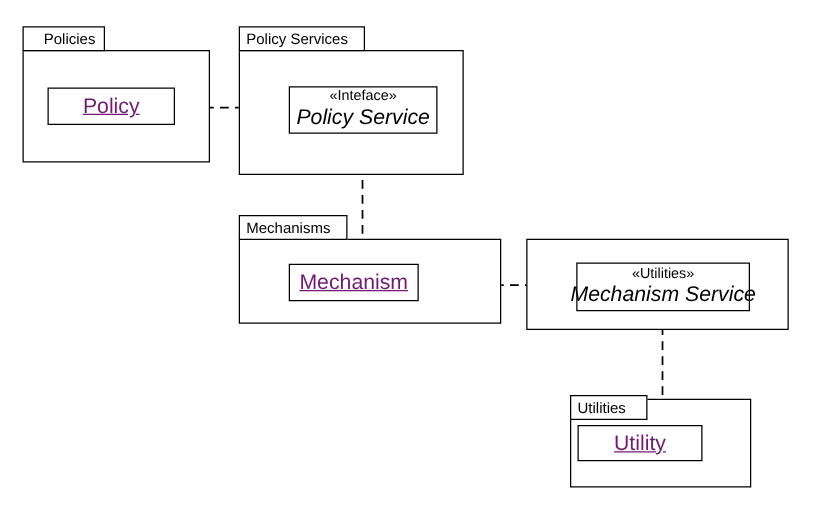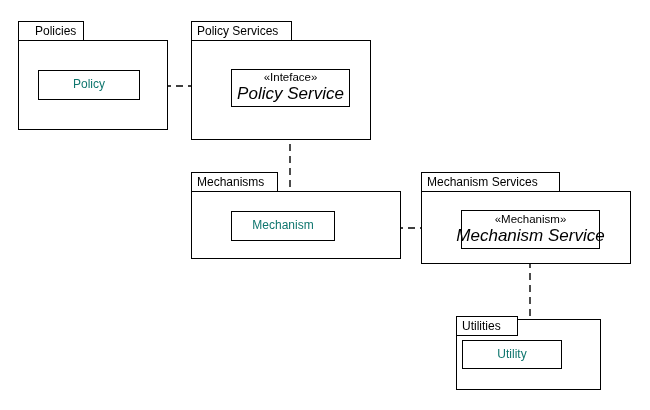--- a/index.html
+++ b/index.html
@@ -53,24 +53,25 @@
     box-sizing: border-box;
     border: 1px solid #000000;
     background: #ffffff;
     display: flex;
     flex-direction: column;
     align-items: center;
     justify-content: center;
     z-index: 4;
   }
   .class-name {
-    font-size: 12px;
-    color: #0f766e;
+    font-size: 17px;
+    color: #701a75;
     line-height: 1.15;
     white-space: nowrap;
+    text-decoration: underline;
   }
   .stereotype {
     font-size: 11.5px;
     color: #000000;
     line-height: 1.15;
     white-space: nowrap;
   }
   .iface-name {
     font-style: italic;
     font-size: 17px;
@@ -146,27 +147,24 @@
 
   <div class="pkg-tab" style="left:191px; top:172px; width:87px; height:20px;">
     <span class="pkg-tab-label">Mechanisms</span>
   </div>
   <div class="pkg-body" style="left:191px; top:191px; width:210px; height:68px;"></div>
 
   <div class="class-box" style="left:231px; top:211px; width:104px; height:30px;">
     <span class="class-name">Mechanism</span>
   </div>
 
-  <div class="pkg-tab" style="left:421px; top:172px; width:139px; height:20px;">
-    <span class="pkg-tab-label">Mechanism Services</span>
-  </div>
   <div class="pkg-body" style="left:421px; top:191px; width:210px; height:73px;"></div>
 
   <div class="class-box" style="left:461px; top:210px; width:139px; height:39px;">
-    <span class="stereotype">«Mechanism»</span>
+    <span class="stereotype">«Utilities»</span>
     <span class="iface-name">Mechanism Service</span>
   </div>
 
   <div class="pkg-tab" style="left:456px; top:316px; width:62px; height:20px;text-align:right;">
     <span class="pkg-tab-label">Utilities</span>
   </div>
   <div class="pkg-body" style="left:456px; top:319px; width:145px; height:71px;"></div>
 
   <div class="class-box" style="left:462px; top:340px; width:100px; height:29px;">
     <span class="class-name">Utility</span>

